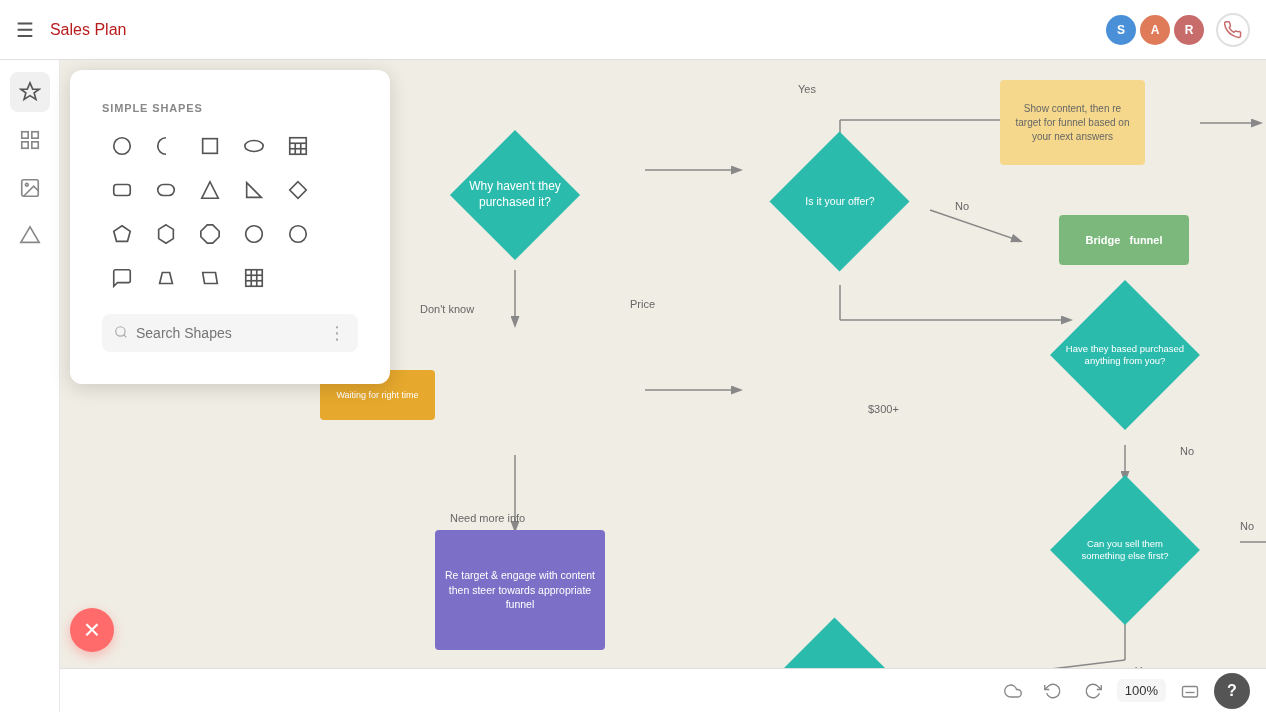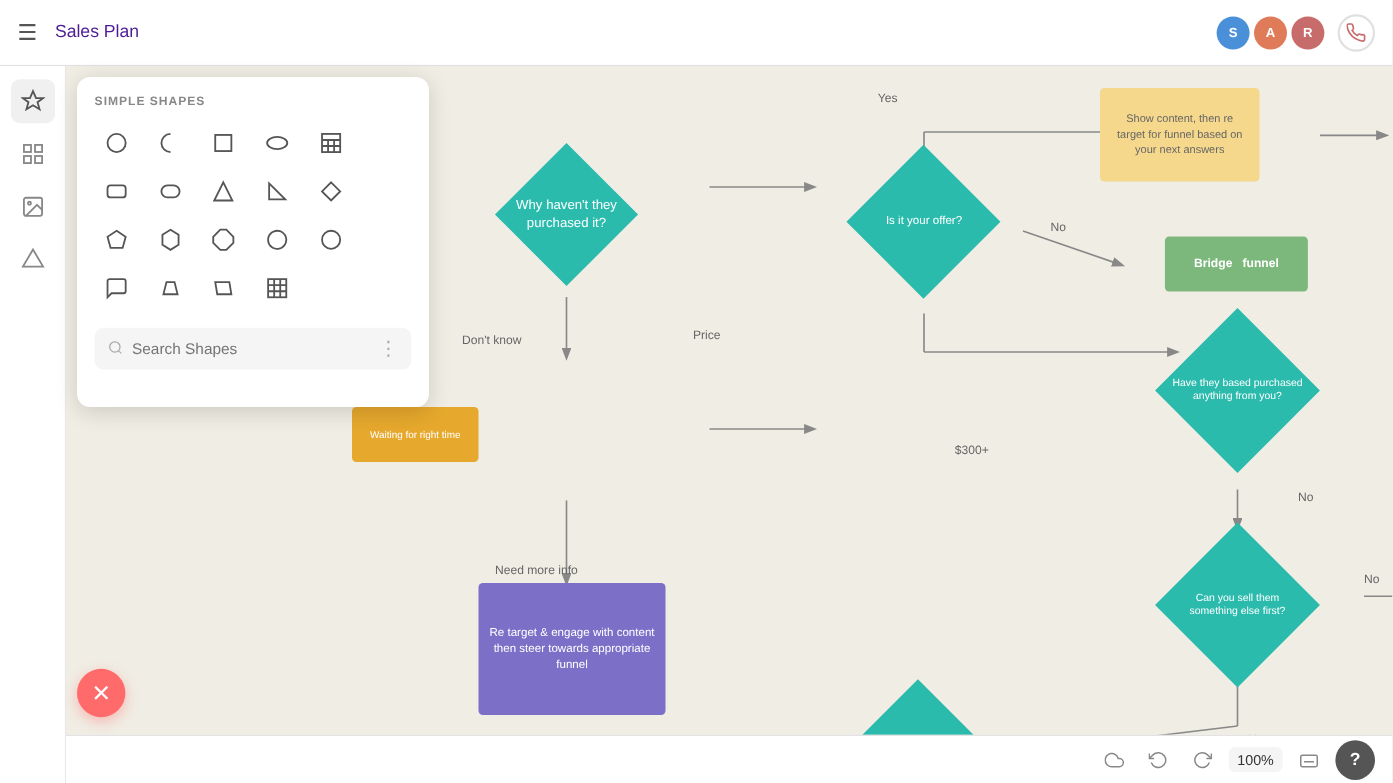--- a/index.html
+++ b/index.html
@@ -5,21 +5,21 @@
     * { box-sizing: border-box; margin: 0; padding: 0; }
     body { font-family: -apple-system, BlinkMacSystemFont, 'Segoe UI', sans-serif; background: #f0ede4; overflow: hidden; width: 1266px; height: 712px; position: relative; }
 
     
     #header {
       position: absolute; top: 0; left: 0; right: 0; height: 60px;
       background: white; display: flex; align-items: center; padding: 0 16px;
       z-index: 100; border-bottom: 1px solid #e0e0e0;
     }
     #header .menu-btn { font-size: 20px; margin-right: 16px; cursor: pointer; color: #555; }
-    #header .title { font-size: 16px; font-weight: 500; color: #4c1d95; margin-right: auto; }
+    #header .title { font-size: 16px; font-weight: 500; color: #b91c1c; margin-right: auto; }
     #header .avatars { display: flex; align-items: center; gap: 4px; margin-right: 12px; }
     #header .avatar { width: 30px; height: 30px; border-radius: 50%; display: flex; align-items: center; justify-content: center; font-size: 12px; font-weight: bold; color: white; }
     #header .av1 { background: #4a90d9; }
     #header .av2 { background: #e07b5a; }
     #header .av3 { background: #c86b6b; }
     #header .call-btn { width: 34px; height: 34px; border-radius: 50%; border: 2px solid #e0e0e0; display: flex; align-items: center; justify-content: center; cursor: pointer; color: #c86b6b; font-size: 16px; }
 
     
     #sidebar {
       position: absolute; top: 60px; left: 0; width: 60px; height: calc(100% - 60px);
@@ -36,21 +36,21 @@
     
     #canvas {
       position: absolute; top: 60px; left: 60px; right: 0; bottom: 0;
       background: #f0ede4; overflow: hidden;
     }
 
     
     #shape-panel {
       position: absolute; top: 70px; left: 70px; width: 320px; min-height: 300px;
       background: white; border-radius: 12px; box-shadow: 0 4px 20px rgba(0,0,0,0.15);
-      z-index: 200; padding: 16px;
+      z-index: 200; padding: 32px;
     }
     .panel-section-title {
       font-size: 11px; font-weight: 600; color: #888; letter-spacing: 0.08em;
       text-transform: uppercase; margin-bottom: 12px;
     }
     .shapes-grid {
       display: grid; grid-template-columns: repeat(6, 1fr); gap: 4px; margin-bottom: 16px;
     }
     .shape-item {
       width: 40px; height: 40px; display: flex; align-items: center; justify-content: center;

